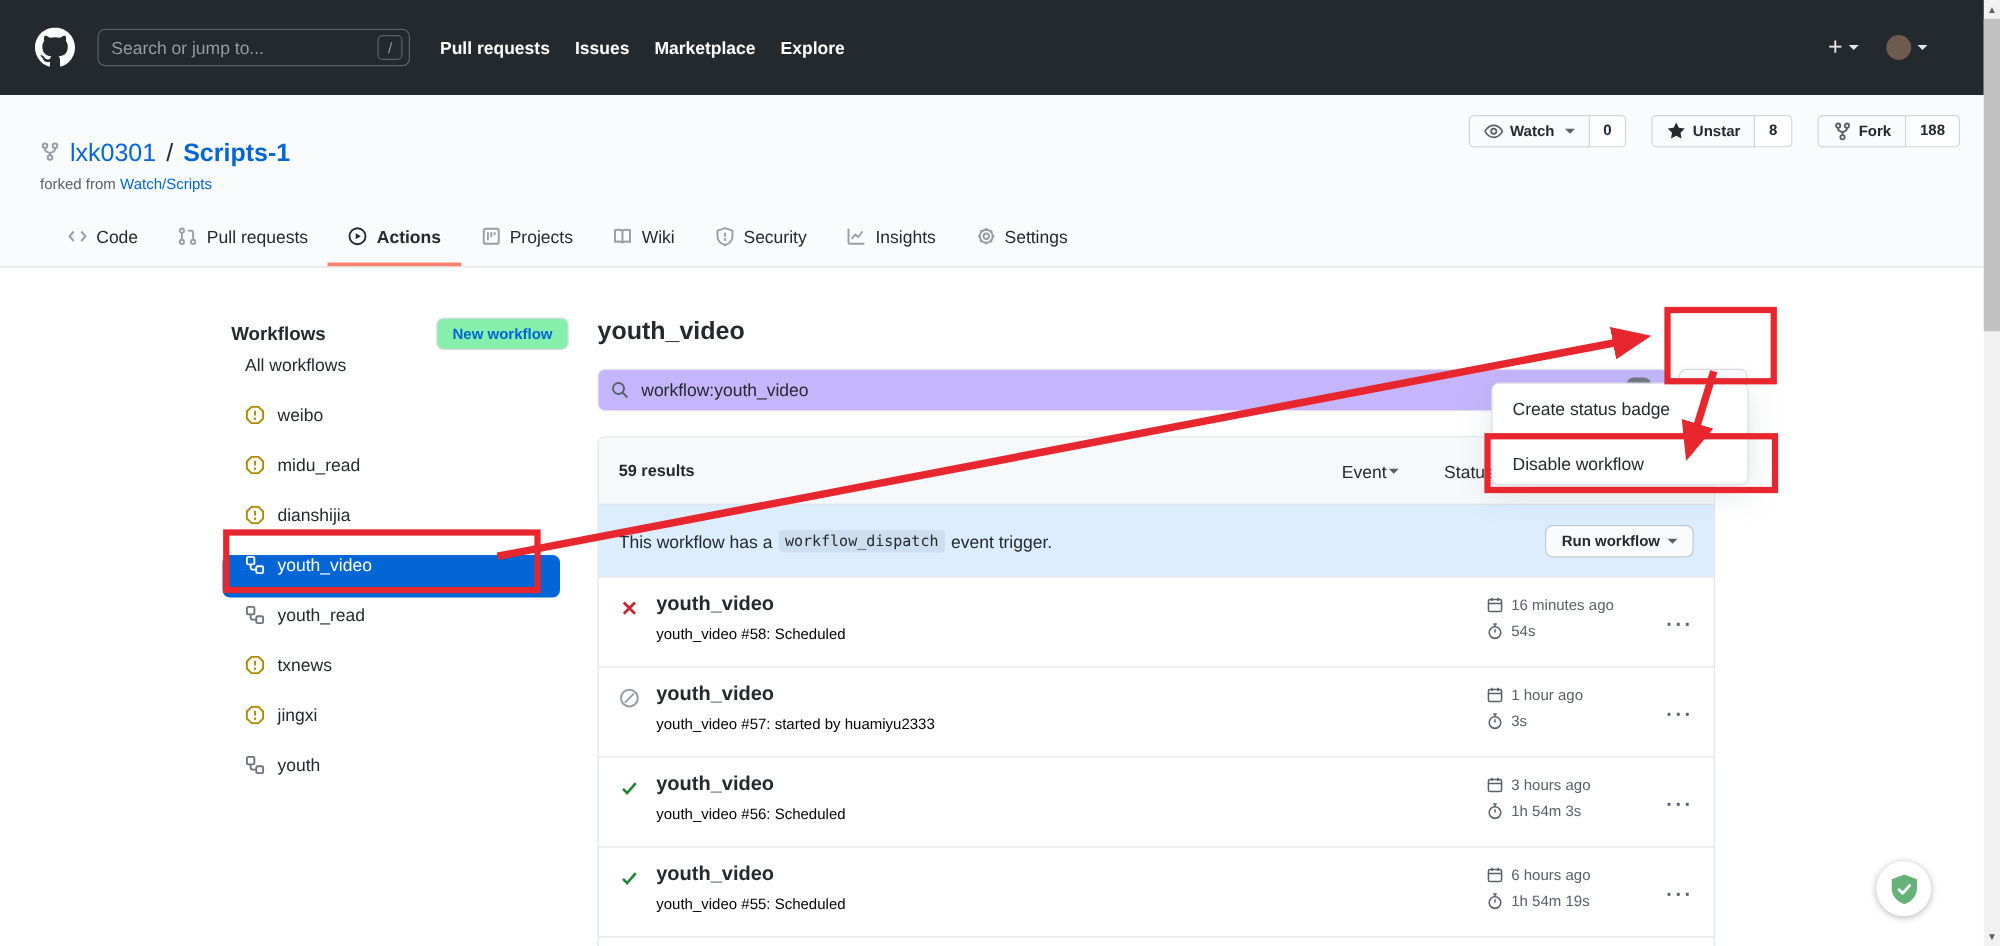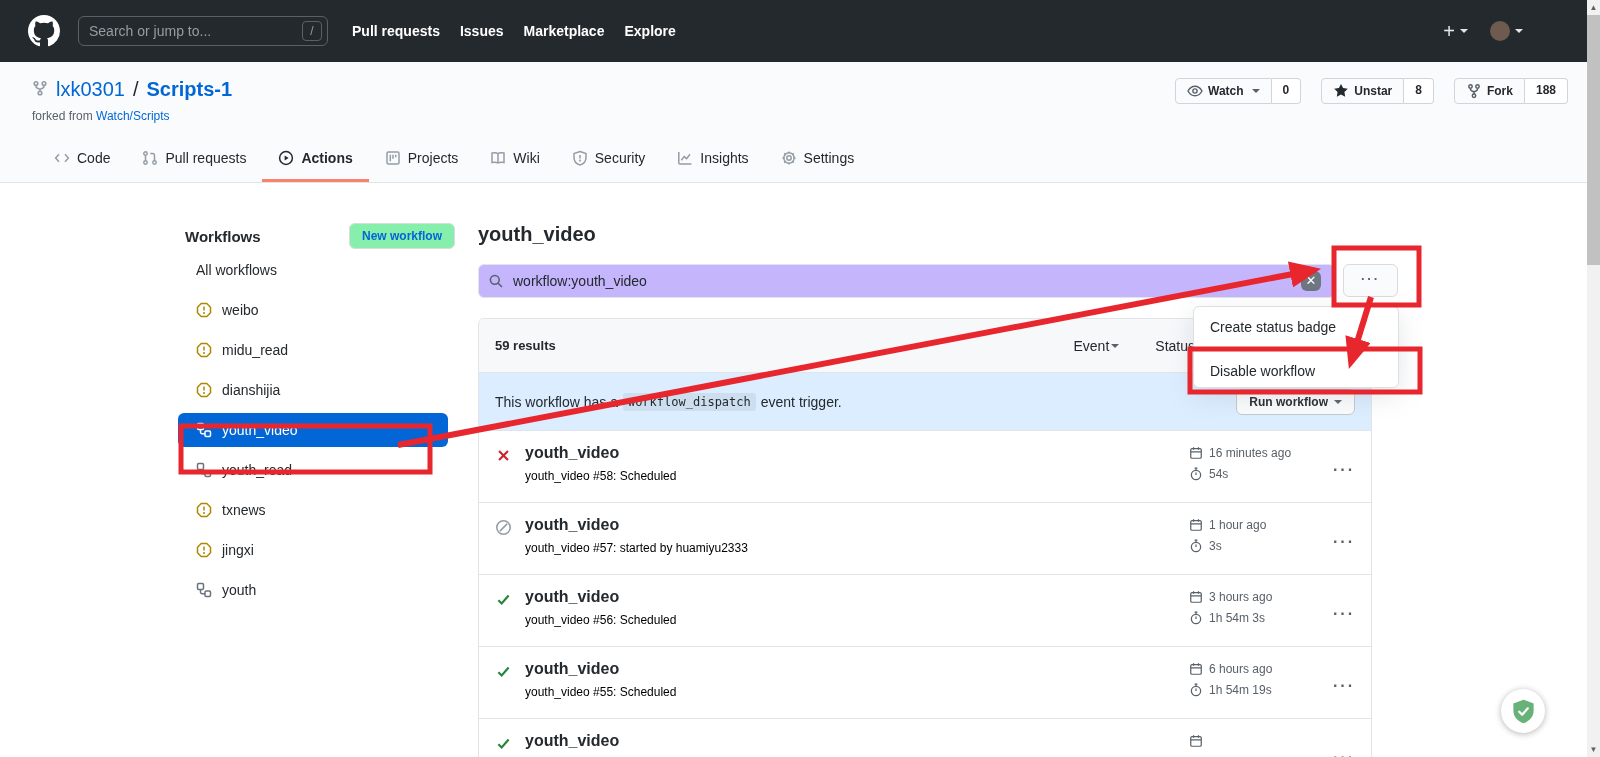--- a/index.html
+++ b/index.html
@@ -1,39 +1,39 @@
 <!DOCTYPE html>
 <html><head>
 <meta charset="utf-8">
 <style>
   * { margin:0; padding:0; box-sizing:border-box; }
   html,body { background:#fff; }
   body { font-family:"Liberation Sans","DejaVu Sans",sans-serif; color:#24292e; }
   #app { position:relative; width:1600px; height:757px; overflow:hidden; background:#fff; }
 
   
-  .gh-header { height:62px; background:#24292e; display:flex; align-items:center; padding:0 77px 0 28px; gap:18px; }
+  .gh-header { height:76px; background:#24292e; display:flex; align-items:center; padding:0 58px 0 28px; gap:18px; }
   .gh-logo { width:32px; height:32px; flex:0 0 auto; }
   .gh-logo svg { width:32px; height:32px; fill:#fff; display:block; }
   .gh-search { position:relative; width:250px; }
   .gh-search input { width:250px; height:30px; background:#24292e; border:1px solid #5a6067; border-radius:6px; color:#c9d1d9; font-size:14px; padding:0 34px 0 10px; outline:none; font-family:inherit; }
   .gh-search input::placeholder { color:#969ca3; }
   .slash-key { position:absolute; right:6px; top:5px; width:20px; height:20px; border:1px solid #5a6067; border-radius:4px; color:#969ca3; font-size:12px; text-align:center; line-height:18px; }
   .gh-nav { display:flex; gap:20px; margin-left:6px; }
   .gh-nav a { color:#fff; font-size:14px; font-weight:bold; text-decoration:none; white-space:nowrap; }
   .gh-right { margin-left:auto; display:flex; align-items:center; gap:22px; }
   .plus-menu { color:#e6e6e6; font-size:20px; display:flex; align-items:center; gap:5px; }
   .caret { width:0; height:0; border-left:4px solid transparent; border-right:4px solid transparent; border-top:4px solid #e6e6e6; display:inline-block; }
   .avatar-menu { display:flex; align-items:center; gap:5px; }
   .avatar { width:20px; height:20px; border-radius:50%; background:#6e5a4e; }
 
   
   .repo-head { background:#fafbfc; border-bottom:1px solid #e1e4e8; padding:16px 32px 0 32px; }
   .repo-title-row { display:flex; align-items:flex-start; }
-  .repo-title { display:flex; align-items:center; gap:8px; font-size:20px; }
+  .repo-title { display:flex; align-items:center; gap:8px; font-size:20px;margin-top:20px; }
   .repo-title .fork-ic { color:#959da5; }
   .repo-title a { color:#0366d6; text-decoration:none; }
   .repo-title .rname { font-weight:bold; }
   .repo-title .sep { color:#24292e; }
   .forked-from { font-size:12px; color:#586069; margin-top:5px; }
   .forked-from a { color:#0366d6; text-decoration:none; }
   .social-btns { margin-left:auto; display:flex; gap:20px; }
   .btn-group { display:flex; }
   .soc-btn { display:flex; align-items:center; gap:5px; background:#fafbfc; border:1px solid #d1d5da; border-radius:4px 0 0 4px; padding:4px 11px; font-size:12px; font-weight:bold; color:#24292e; cursor:pointer; }
   .soc-btn svg { display:block; }
@@ -48,21 +48,21 @@
   .tab.active svg { stroke:#24292e; }
 
   
   .content { display:flex; padding:40px 0 0 178px; }
 
   .sidebar { width:300px; flex:0 0 auto; }
   .sidebar-head { width:277px; display:flex; align-items:center; justify-content:space-between; margin-bottom:4px; }
   .sidebar-head h3 { font-size:15px; font-weight:bold; padding-left:7px; }
   .new-wf-btn { background:#86efac; border:1px solid #d9dbdd; border-radius:6px; color:#0366d6; font-size:12px; font-weight:bold; padding:5px 12px; cursor:pointer; font-family:inherit; }
   .wf-list { list-style:none; }
-  .wf-item { width:270px; height:34px; margin-bottom:6px; display:flex; align-items:center; gap:10px; padding:0 16px 0 18px; font-size:14px; color:#24292e; border-radius:6px; cursor:pointer; }
+  .wf-item { width:270px; height:34px; margin-bottom:6px; display:flex; gap:10px; padding:0 16px 0 18px; font-size:14px; color:#24292e; border-radius:6px; cursor:pointer; }
   .wf-item svg { flex:0 0 auto; }
   .wf-item.selected { background:#0366d6; color:#fff; }
   .icon-warning { stroke:#b08800; fill:none; stroke-width:1.5; }
   .icon-warning .dot { fill:#b08800; stroke:none; }
   .icon-workflow { stroke:#6a737d; fill:none; stroke-width:1.5; }
   .wf-item.selected .icon-workflow { stroke:#fff; }
 
   .main { width:894px; position:relative; }
   .main h2 { font-size:20px; font-weight:bold; margin-bottom:18px; }
   .search-row { position:relative; height:34px; margin-bottom:20px; }

